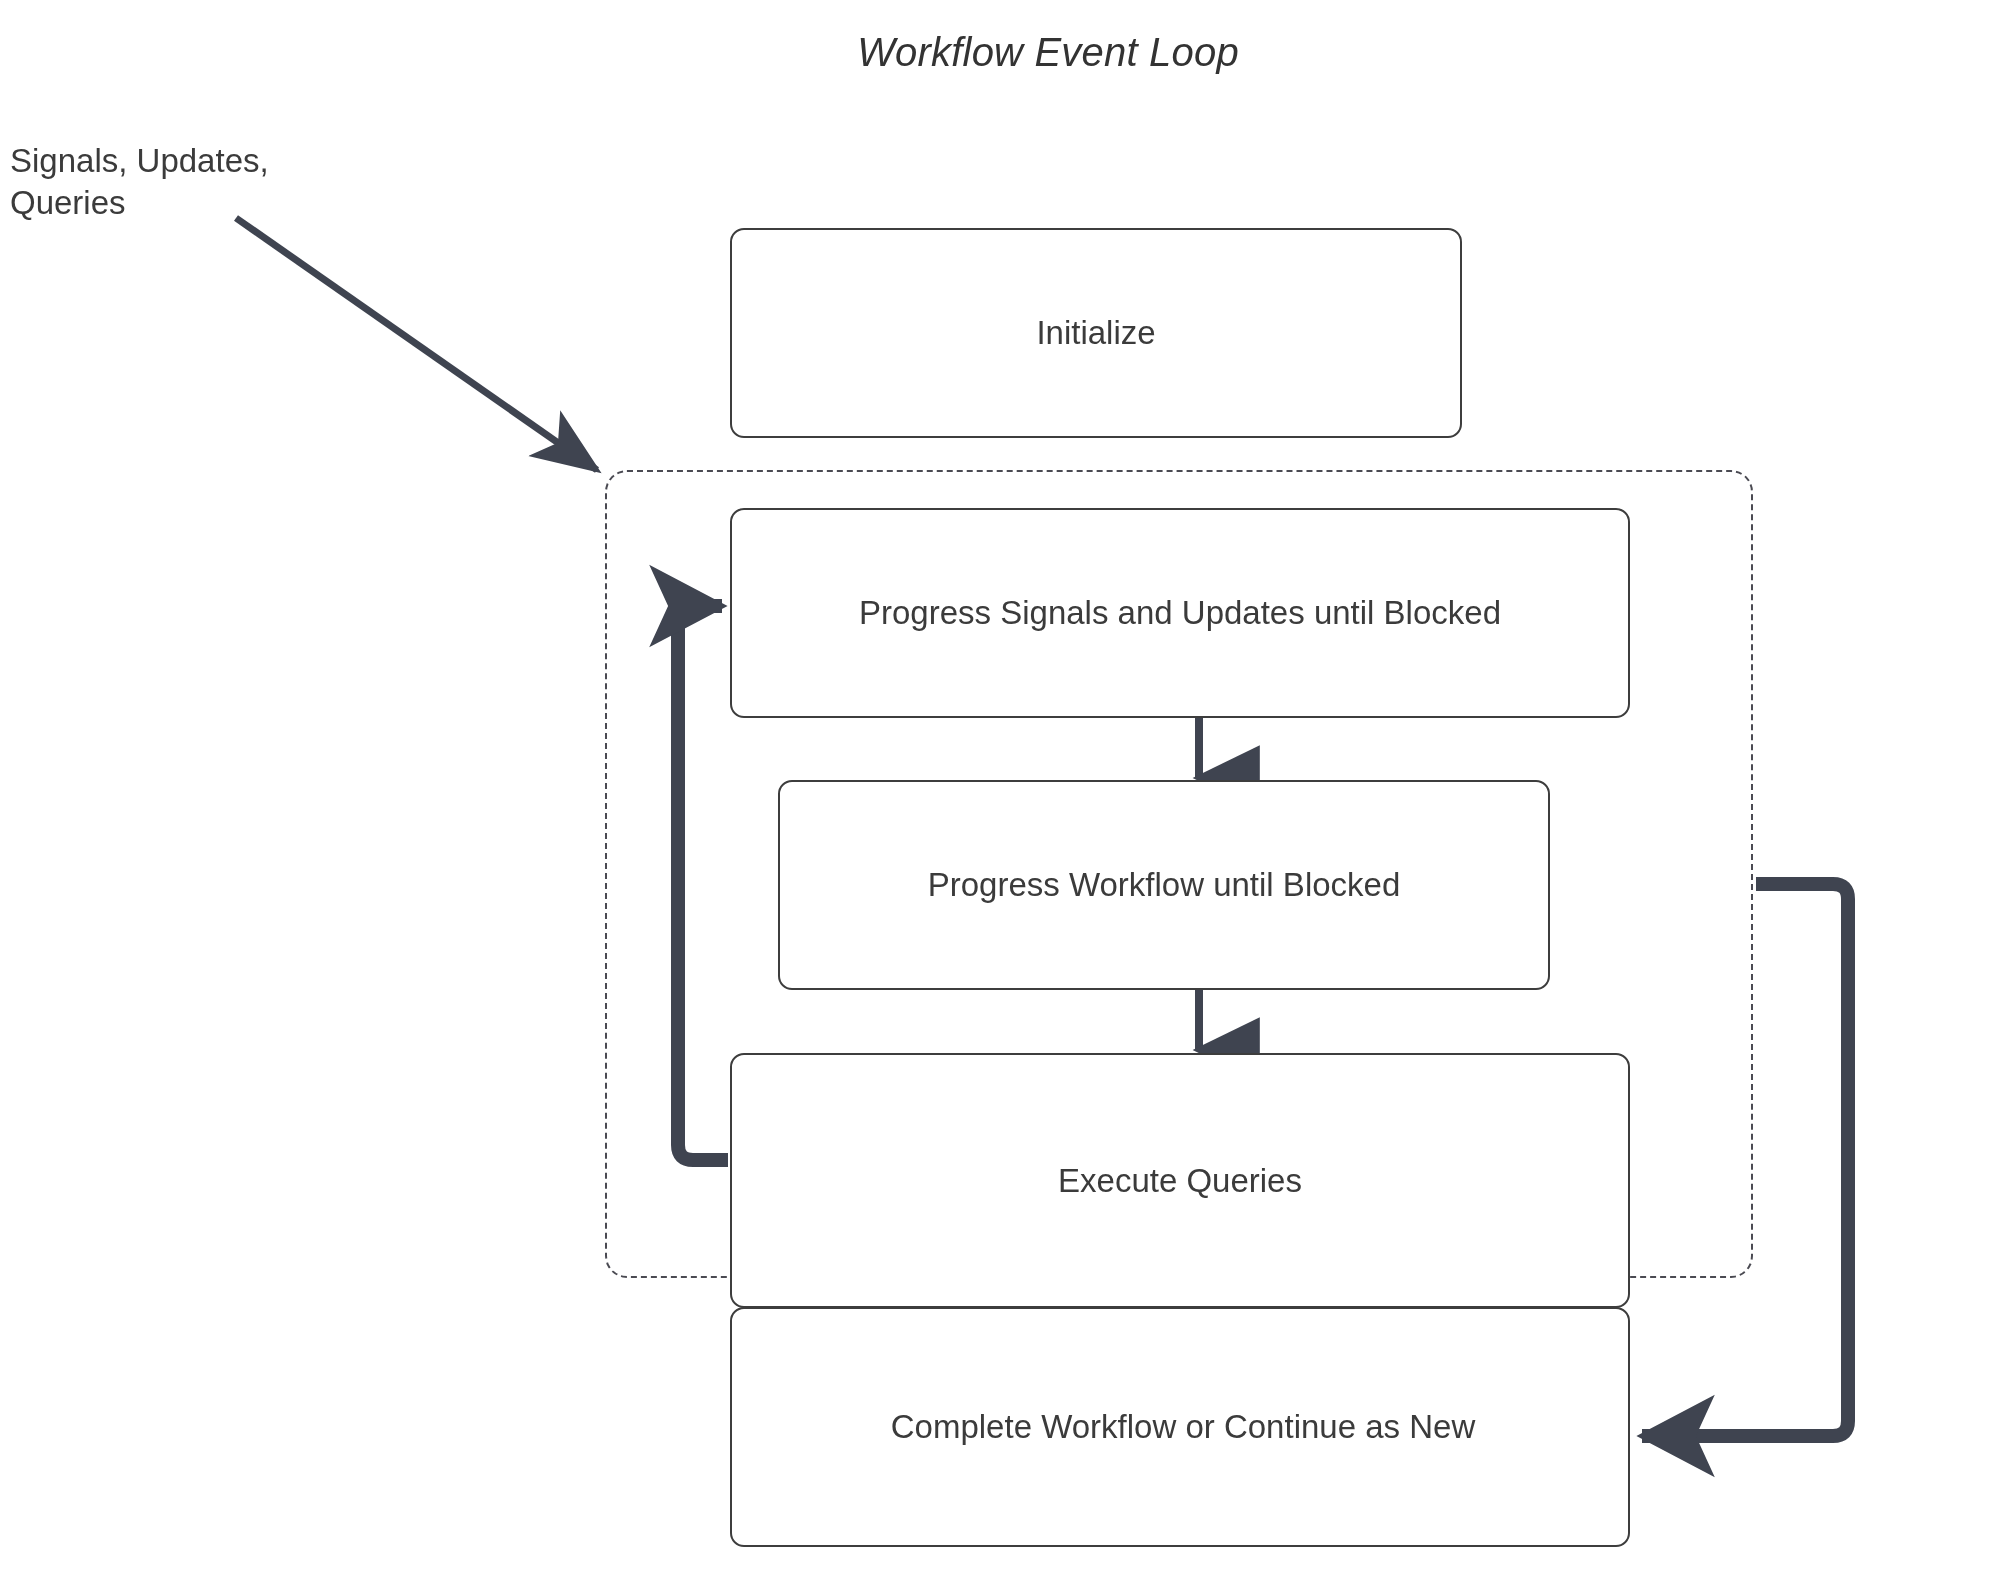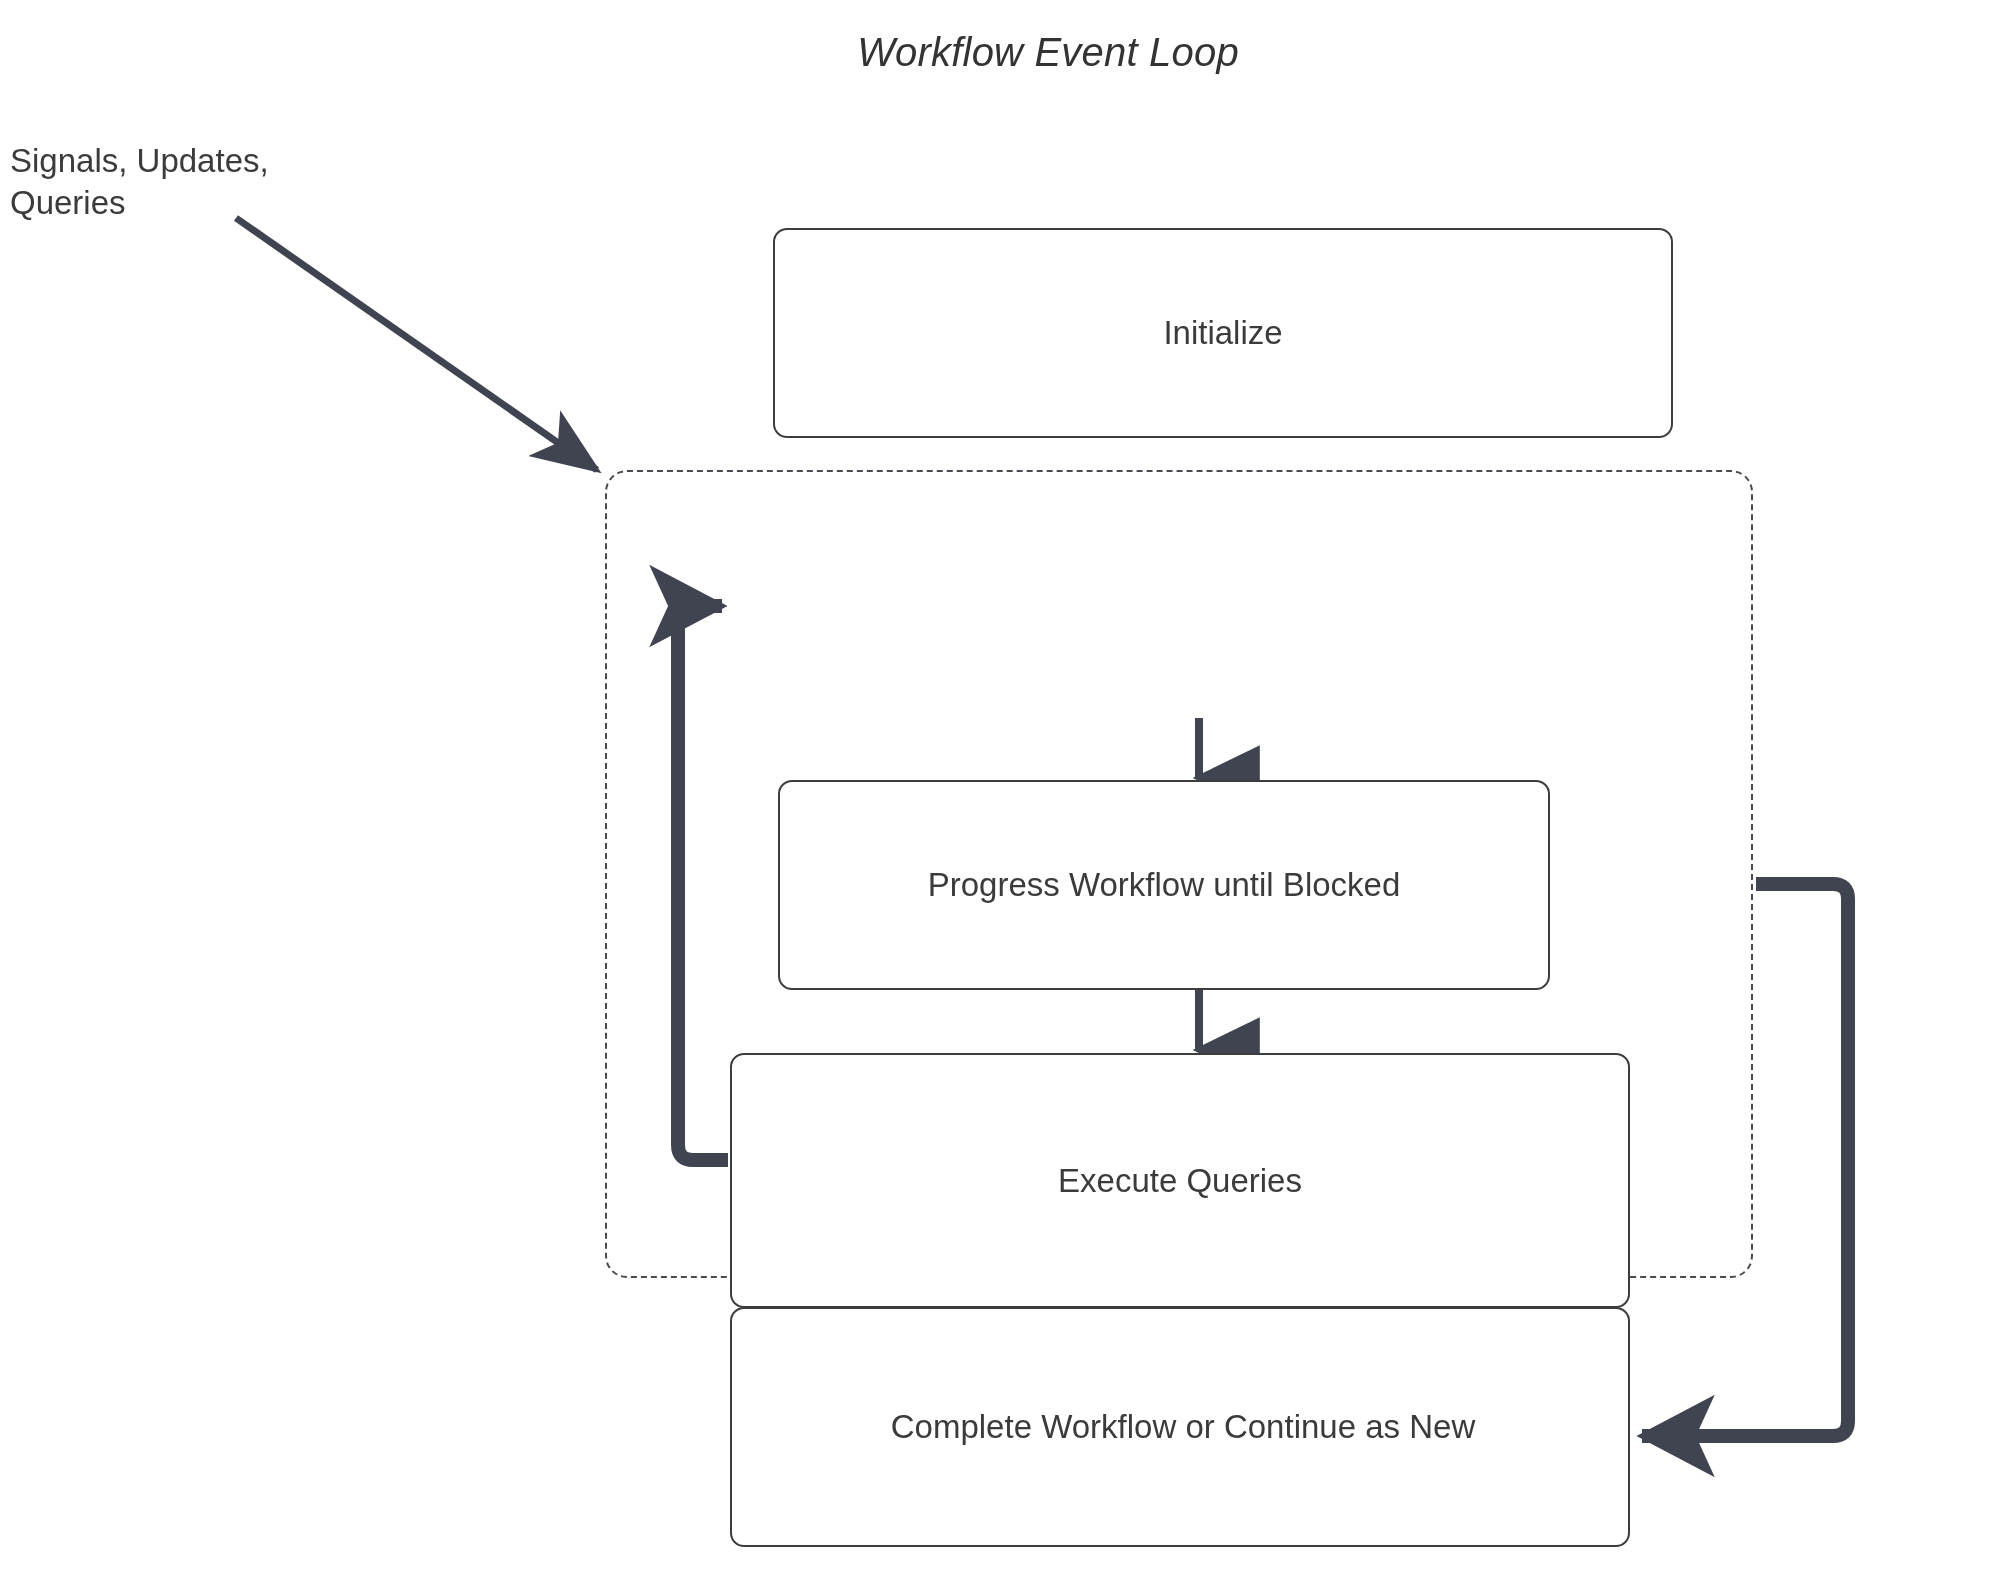--- a/index.html
+++ b/index.html
@@ -109,24 +109,27 @@
 
     <line x1="1199" y1="990" x2="1199" y2="1050" stroke="#3f4450" stroke-width="8" marker-end="url(#arrow-down)"></line>
 
     <path d="M 728 1160 L 693 1160 Q 678 1160 678 1145 L 678 621 Q 678 606 693 606 L 722 606" fill="none" stroke="#3f4450" stroke-width="14" stroke-linecap="butt" stroke-linejoin="round" marker-end="url(#arrow-thick)"></path>
 
     <path d="M 1756 884 L 1833 884 Q 1848 884 1848 899 L 1848 1421 Q 1848 1436 1833 1436 L 1642 1436" fill="none" stroke="#3f4450" stroke-width="14" stroke-linecap="butt" stroke-linejoin="round" marker-end="url(#arrow-thick)"></path>
   </svg>
 
   <div class="dashed-group"></div>
 
-  <div class="node" style="left:773px; top:228px; width:900px; height:210px;justify-content:center;">
+  <div class="node" style="left:730px; top:228px; width:732px; height:210px;justify-content:center;">
     <span class="node-text">Initialize</span>
   </div>
 
+  <div class="node" style="left:730px; top:508px; width:900px; height:210px;">
+    <span class="node-text">Progress Signals and Updates until Blocked</span>
+  </div>
 
   <div class="node" style="left:730px; top:780px; width:772px; height:210px;margin-left:48px;">
     <span class="node-text">Progress Workflow until Blocked</span>
   </div>
 
   <div class="node" style="left:730px; top:1053px; width:900px; height:255px;">
     <span class="node-text">Execute Queries</span>
   </div>
 
   <div class="node" style="left:730px; top:1307px; width:900px; height:240px;padding-left:24px;">

